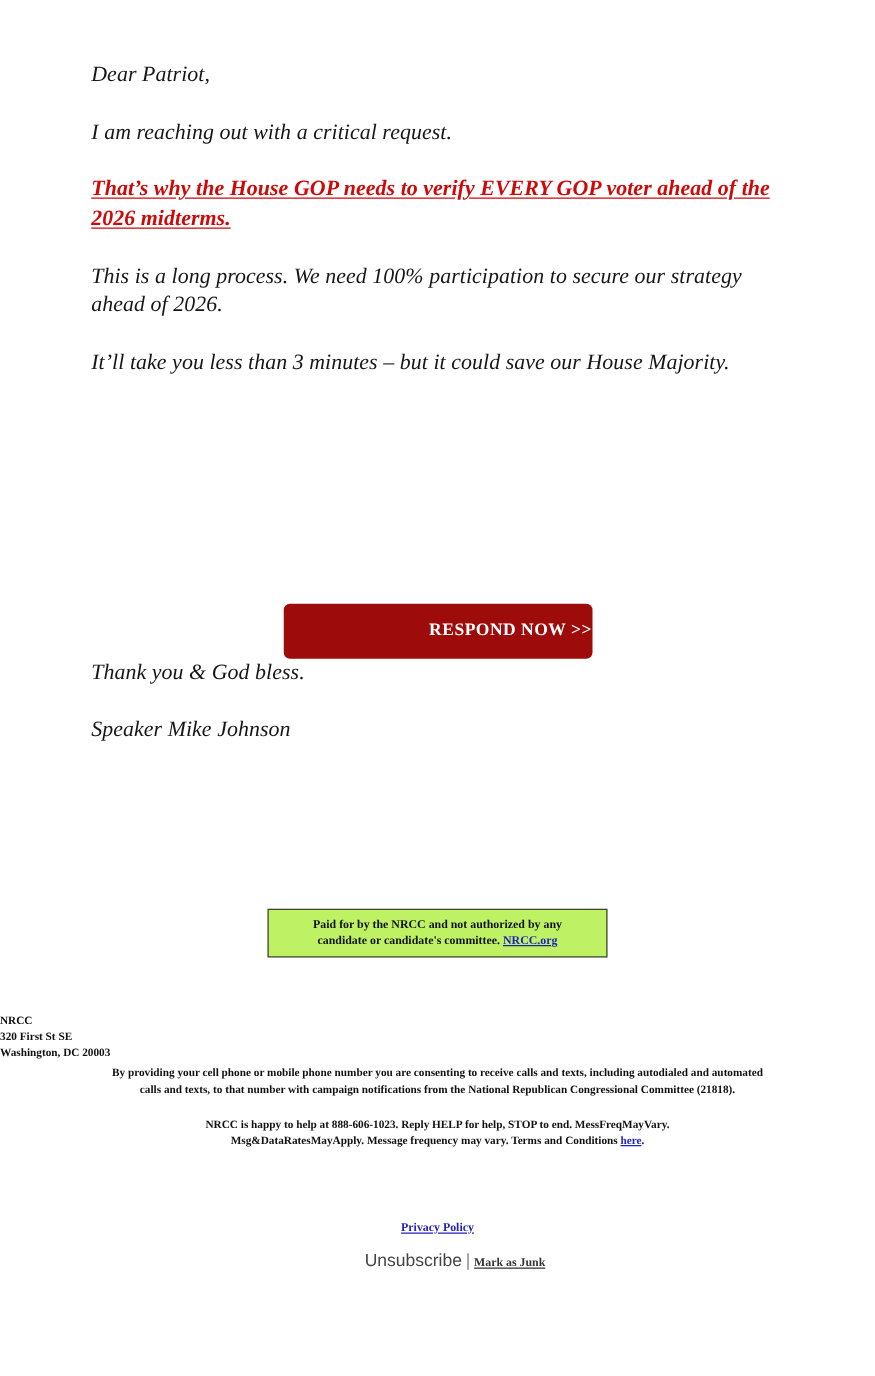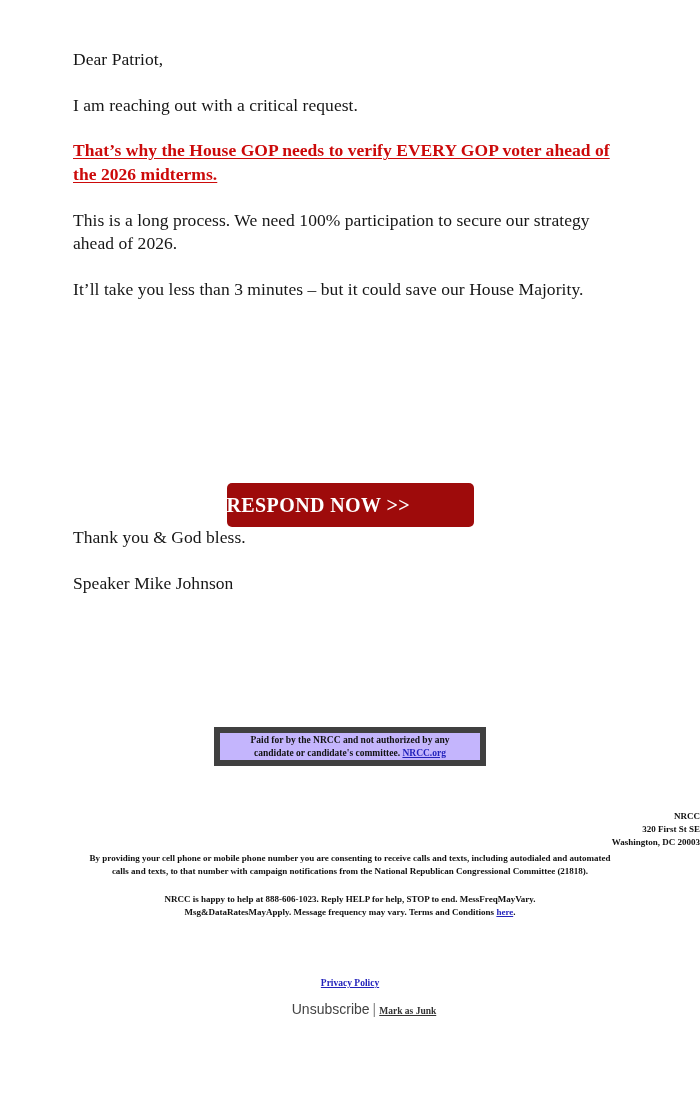--- a/index.html
+++ b/index.html
@@ -24,20 +24,21 @@
     top: 48px;
     width: 554px;
   }
 
   p.para {
     margin: 0 0 22px 0;
     font-size: 17.5px;
     line-height: 1.35;
     color: #161616;
     letter-spacing: 0.05px;
+    font-style: italic;
   }
 
   .redlink {
     display: inline;
     color: #CC0A0A;
     font-weight: bold;
     text-decoration: underline;
     text-underline-offset: 2px;
   }
 
@@ -52,44 +53,44 @@
   .cta-button {
     display: inline-block;
     box-sizing: border-box;
     width: 247px;
     height: 44px;
     line-height: 44px;
     background: #9E0B0B;
     color: #ffffff;
     font-family: "Liberation Serif", "DejaVu Serif", serif;
     font-weight: bold;
-    font-size: 20px;
+    font-size: 14px;
     letter-spacing: 0.4px;
     border-radius: 5px;
     text-decoration: none;
-    text-align: left;
+    text-align: right;
     cursor: pointer;
   }
 
   .closing {
     position: absolute;
     left: 73px;
     top: 526px;
     width: 554px;
   }
 
   .disclaimer-box {
     position: absolute;
     left: 214px;
     top: 727px;
     width: 272px;
     height: 39px;
     box-sizing: border-box;
-    border: 6px solid #404040;
-    background: #c4b5fd;
+    border: 1px solid #404040;
+    background: #bef264;
     display: flex;
     align-items: center;
     justify-content: center;
   }
   .disclaimer-text {
     font-size: 9.5px;
     line-height: 1.32;
     text-align: center;
     color: #111111;
     font-weight: bold;
@@ -100,21 +101,21 @@
     color: #2222BB;
     text-decoration: underline;
     margin-top: 12px;
   }
 
   .addr-block {
     position: absolute;
     left: 0;
     top: 810px;
     width: 700px;
-    text-align: right;
+    text-align: left;
     font-size: 9px;
     line-height: 1.45;
     color: #111111;
     font-weight: bold;
   }
 
   .legal1 {
     position: absolute;
     left: 85px;
     top: 852px;

